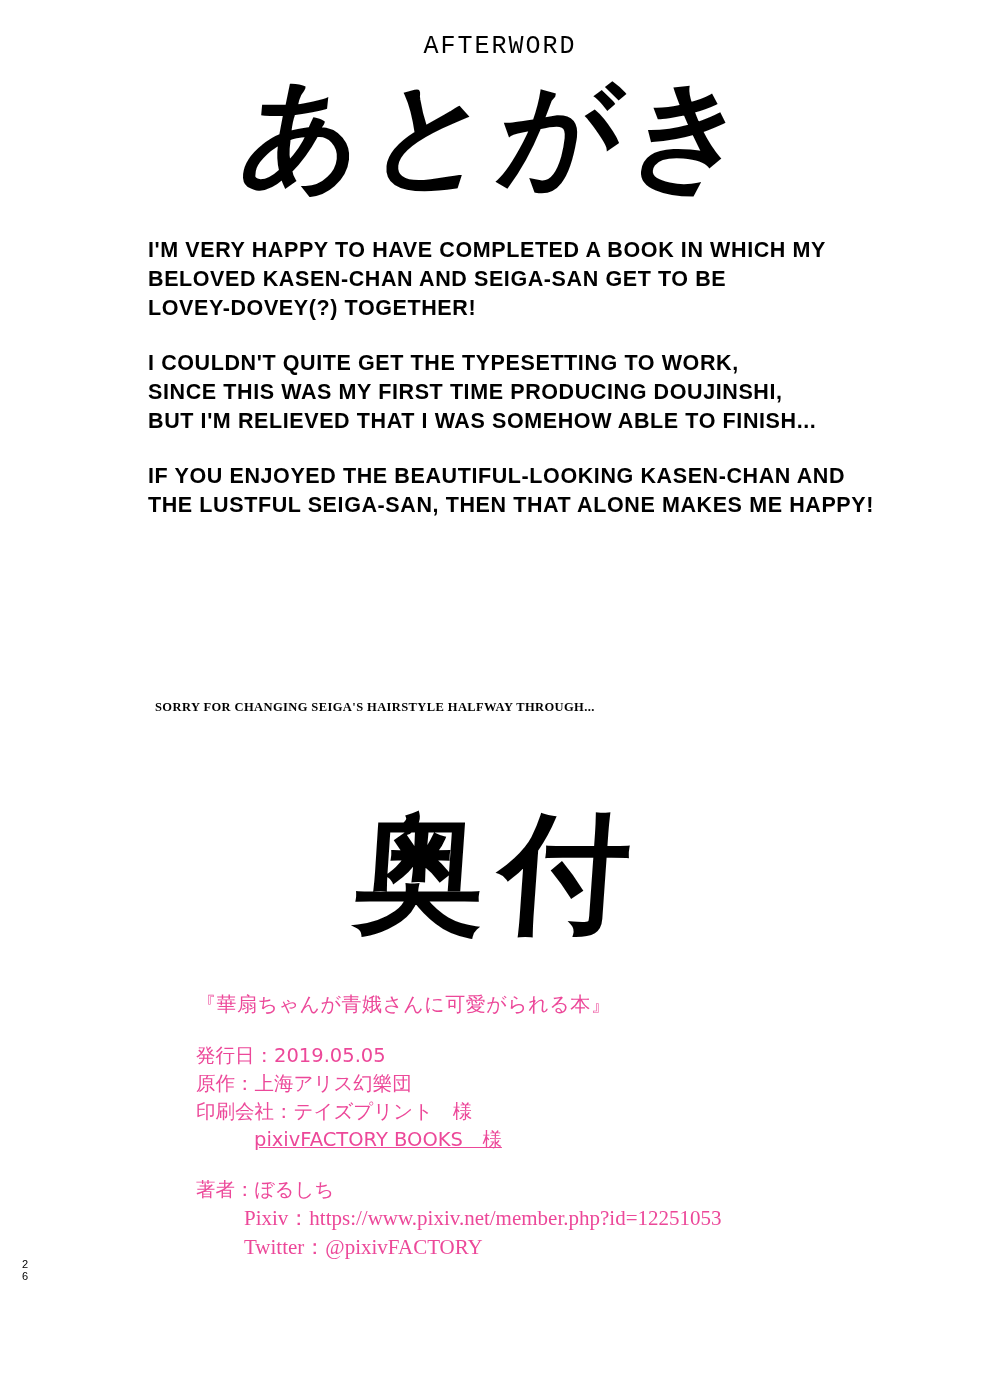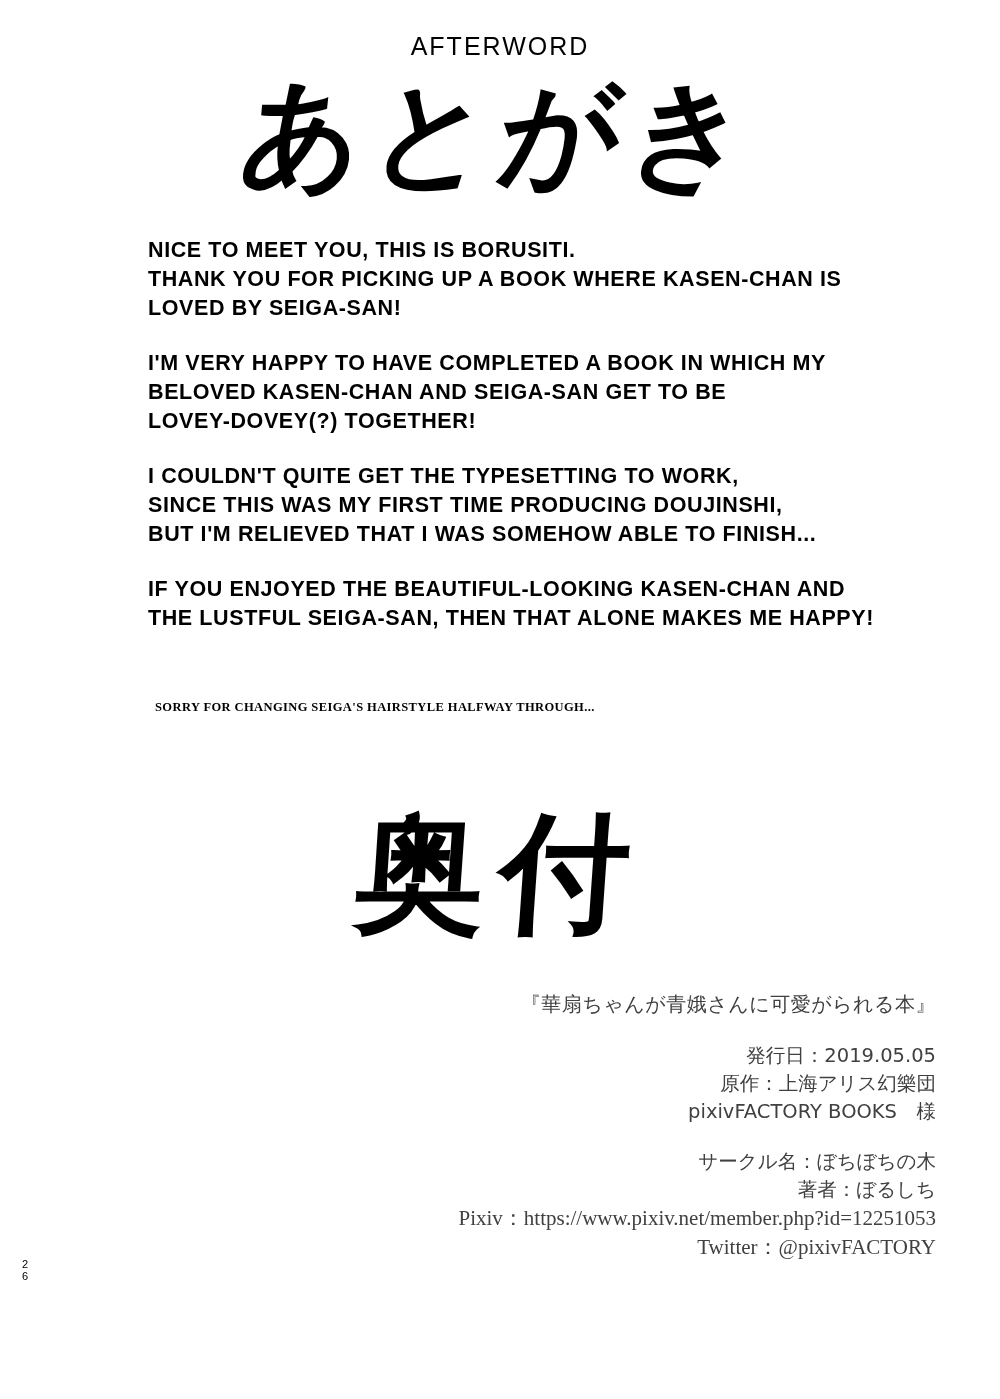--- a/index.html
+++ b/index.html
@@ -21,21 +21,21 @@
     inset: 0;
   }
 
   
   .afterword-label {
     position: absolute;
     top: 32px;
     left: 0;
     width: 1000px;
     text-align: center;
-    font-family: Liberation Sans, sans-serif;
+    font-family: Liberation Mono, monospace;
     font-size: 25px;
     letter-spacing: 2px;
     font-weight: 400;
   }
 
   .brush-title {
     position: absolute;
     top: 60px;
     left: 0;
     width: 1000px;
@@ -92,36 +92,36 @@
 
   
   .colophon {
     position: absolute;
     top: 990px;
     left: 196px;
     width: 740px;
     font-family: "DejaVu Sans", sans-serif;
     font-size: 19.5px;
     line-height: 28px;
-    color: #404040;
-    text-align: right;
+    color: #ec4899;
   }
   .colophon .work-title {
     font-size: 20px;
     margin-bottom: 24px;
     letter-spacing: 0.5px;
   }
   .colophon .block {
     margin-bottom: 22px;
   }
   .colophon .line {
     white-space: pre;
   }
   .colophon .indent {
     padding-left: 58px;
+    text-decoration: underline;
   }
   .colophon .latin {
     font-family: "Liberation Serif", serif;
     font-size: 21px;
     line-height: 29px;
     margin-left: 48px;
   }
 
   
   .page-number {
@@ -140,48 +140,45 @@
 </head>
 <body>
 
 <div class="page">
 
   <div class="afterword-label">AFTERWORD</div>
 
   <div class="brush-title">あとがき</div>
 
   <div class="body-text">
-    <p class="para">NICE TO MEET YOU, THIS IS BORUSITI.
-THANK YOU FOR PICKING UP A BOOK WHERE KASEN-CHAN IS
-LOVED BY SEIGA-SAN!</p>
     <p class="para">I'M VERY HAPPY TO HAVE COMPLETED A BOOK IN WHICH MY
 BELOVED KASEN-CHAN AND SEIGA-SAN GET TO BE
 LOVEY-DOVEY(?) TOGETHER!</p>
     <p class="para">I COULDN'T QUITE GET THE TYPESETTING TO WORK,
 SINCE THIS WAS MY FIRST TIME PRODUCING DOUJINSHI,
 BUT I'M RELIEVED THAT I WAS SOMEHOW ABLE TO FINISH...</p>
     <p class="para">IF YOU ENJOYED THE BEAUTIFUL-LOOKING KASEN-CHAN AND
 THE LUSTFUL SEIGA-SAN, THEN THAT ALONE MAKES ME HAPPY!</p>
   </div>
 
   <div class="small-note">SORRY FOR CHANGING SEIGA'S HAIRSTYLE HALFWAY THROUGH...</div>
 
   <div class="colophon-brush">奥付</div>
 
   <div class="colophon">
     <div class="work-title">『華扇ちゃんが青娥さんに可愛がられる本』</div>
 
     <div class="block">
       <div class="line">発行日：2019.05.05</div>
       <div class="line">原作：上海アリス幻樂団</div>
+      <div class="line">印刷会社：テイズプリント　様</div>
       <div class="line indent">pixivFACTORY BOOKS　様</div>
     </div>
 
     <div class="block">
-      <div class="line">サークル名：ぼちぼちの木</div>
       <div class="line">著者：ぼるしち</div>
       <div class="line latin">Pixiv：https://www.pixiv.net/member.php?id=12251053</div>
       <div class="line latin">Twitter：@pixivFACTORY</div>
     </div>
   </div>
 
   <div class="page-number">
     <span>2</span>
     <span>6</span>
   </div>

